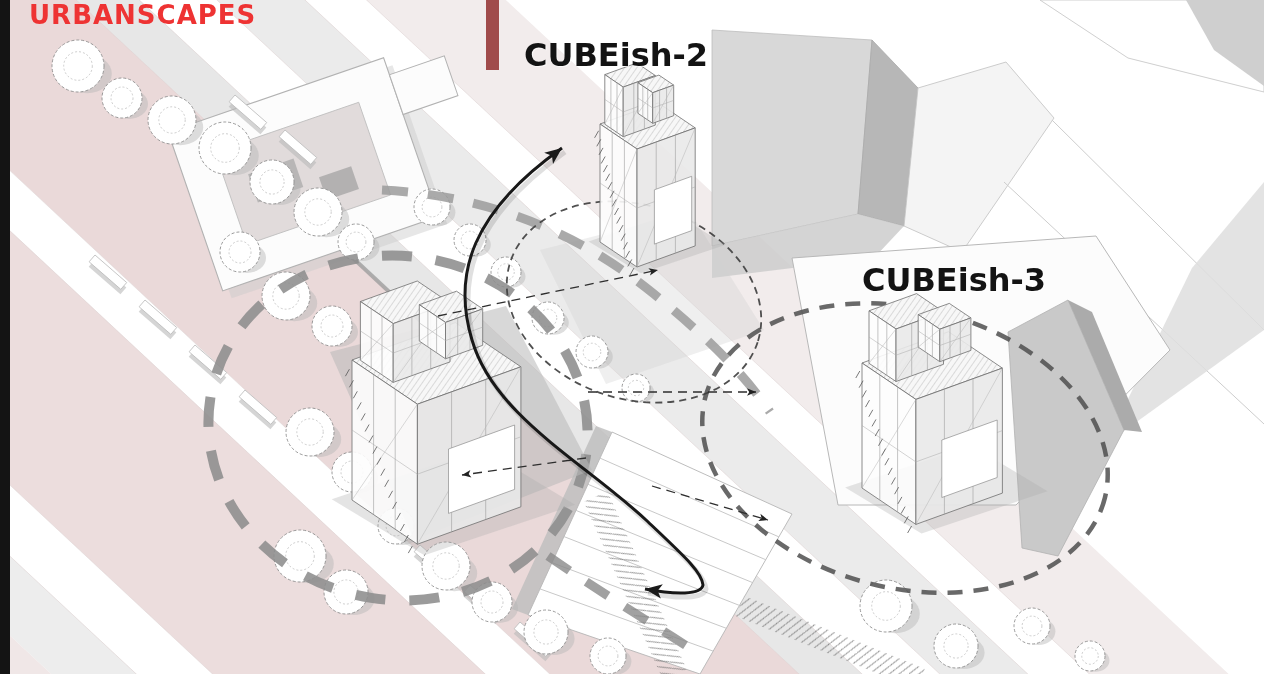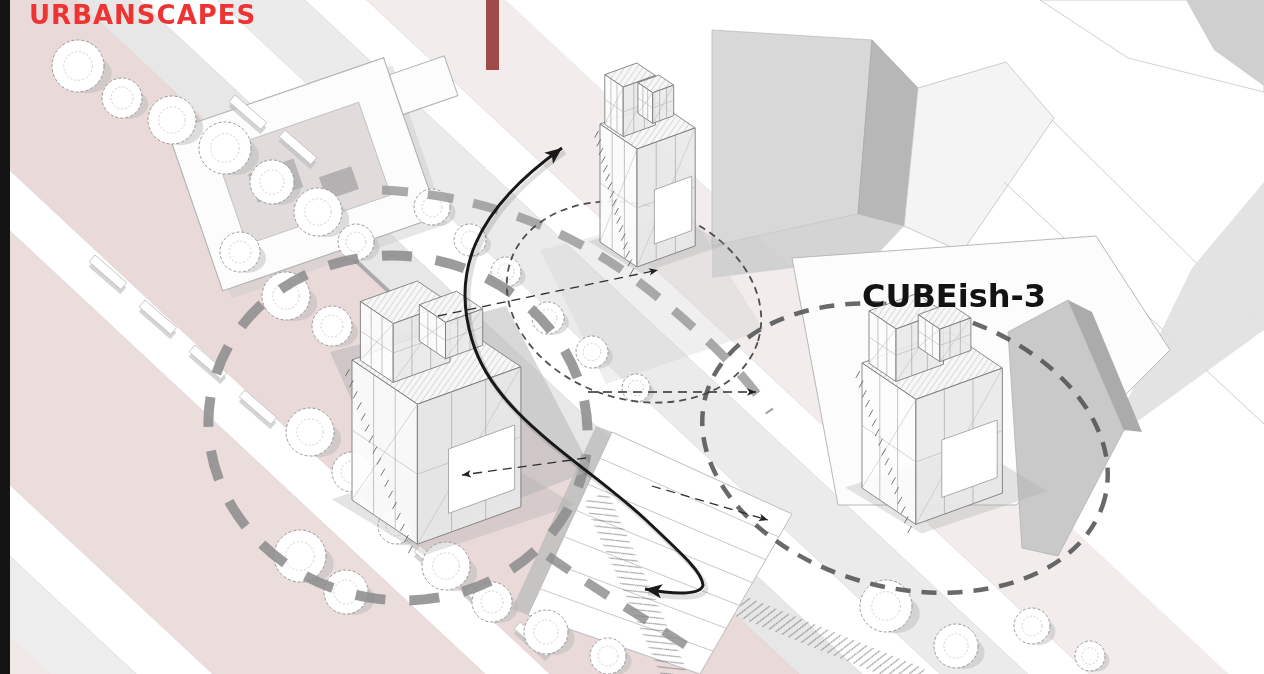--- a/index.html
+++ b/index.html
@@ -8,21 +8,21 @@
   svg.scene{position:absolute;left:0;top:0;width:1264px;height:674px;}
   .bar-left{position:absolute;left:0;top:0;width:10px;height:674px;background:#141414;}
   .bar-accent{position:absolute;left:486px;top:0;width:13px;height:70px;background:#a04b4b;}
   .title{position:absolute;left:29px;top:0px;margin:0;font-family:"DejaVu Sans","Liberation Sans",sans-serif;
          font-weight:800;font-size:26px;letter-spacing:1px;color:#ee3333;line-height:1.2;}
   .unit-label{position:absolute;font-family:"DejaVu Sans","Liberation Sans",sans-serif;font-weight:800;
          font-size:32px;color:#131313;letter-spacing:0px;white-space:nowrap;
          text-shadow:1px 1px 0 rgba(255,255,255,.65);}
   .l1{left:300px;top:256px;}
   .l2{left:524px;top:36px;}
-  .l3{left:862px;top:277px;}
+  .l3{left:862px;top:261px;}
   .caption{position:absolute;left:297px;top:581px;font-family:"Liberation Sans",sans-serif;
          font-weight:300;font-size:20px;letter-spacing:.6px;color:#1d1d1d;white-space:nowrap;}
 </style>
 </head>
 <body>
 
 <div class="stage">
 
   <svg id="scene" class="scene" viewBox="0 0 1264 674">
       <defs>
@@ -417,15 +417,16 @@
         <path d="M0,0L-17,7.14L-12.75,0L-17,-7.14Z" fill="#1a1a1a" transform="translate(562,148) rotate(-38)"></path>
         <path d="M0,0L-17,7.14L-12.75,0L-17,-7.14Z" fill="#1a1a1a" transform="translate(645,589) rotate(188)"></path>
       </g>
     </svg>
 
   <div class="bar-left" style="background: rgb(20, 20, 20);"></div>
   <div class="bar-accent" style="background: rgb(160, 75, 75);"></div>
 
   <h1 class="title" style="color: rgb(238, 51, 51);">URBANSCAPES</h1>
 
+  <div class="unit-label l2" style="color: rgb(19, 19, 19);">CUBEish-2</div>
   <div class="unit-label l3" style="color: rgb(19, 19, 19);">CUBEish-3</div>
 
 </div>
 
 </body></html>

